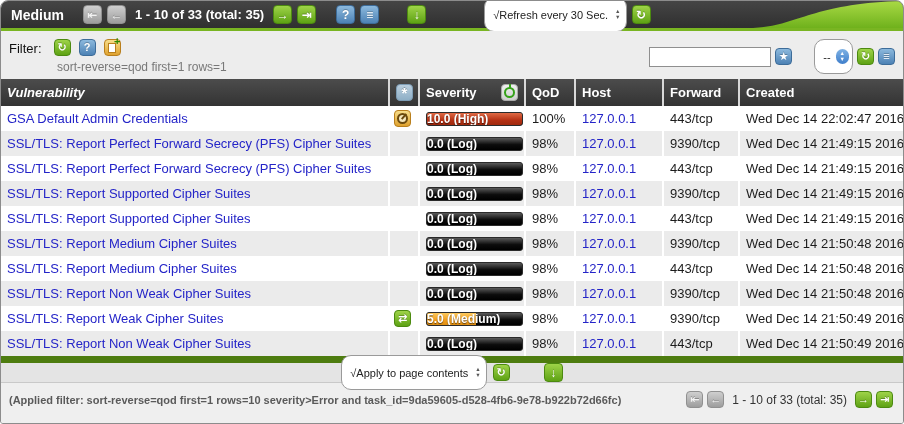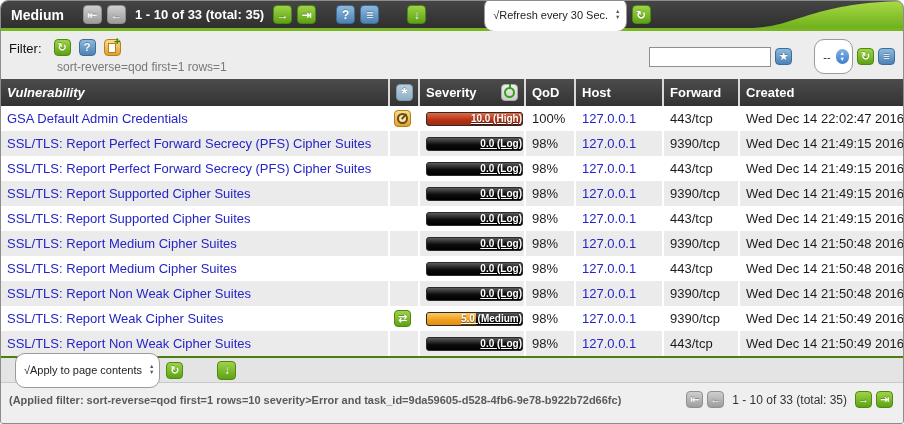--- a/index.html
+++ b/index.html
@@ -72,26 +72,26 @@
   tbody a { color:#2424c8; text-decoration:none; }
   .col-vuln{width:388px}.col-icon{width:30px}.col-sev{width:106px}.col-qod{width:50px}
   .col-host{width:88px}.col-loc{width:76px}.col-created{width:164px}
 
   
   .sevbar { position:relative; width:97px; height:14px; border:1px solid #2b2b2b; border-radius:3px;
             background:linear-gradient(#5a5a5a,#0c0c0c 55%,#000); overflow:hidden; }
   .sevfill { position:absolute; left:0; top:0; bottom:0; }
   .sevfill.high   { background:linear-gradient(#e06a45,#b53114 60%,#a02a0e); }
   .sevfill.medium { background:linear-gradient(#fcc95e,#f09c1c 60%,#e08e12); }
-  .sevlabel { position:relative; display:block; text-align:right; font-size:10px; font-weight:bold;
-              color:#fff; line-height:12px; text-shadow:0 1px 1px rgba(0,0,0,.6);text-decoration:underline; }
-
-  
-  .applybar { height:26px; background:#e4e4e4; border-top:2px solid #4d7c0f; display:flex;
-              align-items:center; justify-content:flex-start; gap:6px; padding:0 14px; }
+  .sevlabel { position:relative; display:block; text-align:left; font-size:12px; font-weight:bold;
+              color:#fff; line-height:12px; text-shadow:0 1px 1px rgba(0,0,0,.6); }
+
+  
+  .applybar { height:26px; background:#e4e4e4; border-top:7px solid #4d7c0f; display:flex;
+              align-items:center; justify-content:center; gap:6px; padding:0 14px; }
   .applybar .gap { width:22px; }
   .bottombar { height:41px; background:#efefef; border-top:1px solid #c9c9c9; display:flex;
                align-items:flex-start; justify-content:space-between; padding:8px 10px 0 8px; }
   .appliedtext { font-size:11px; color:#5a5a5a; padding-top:3px;font-weight:bold; }
   .bottompager { display:flex; align-items:center; gap:4px; }
   .bottompager .pagetext2 { font-size:12px; color:#333; margin:0 4px; }
 </style>
 </head>
 <body>
 

